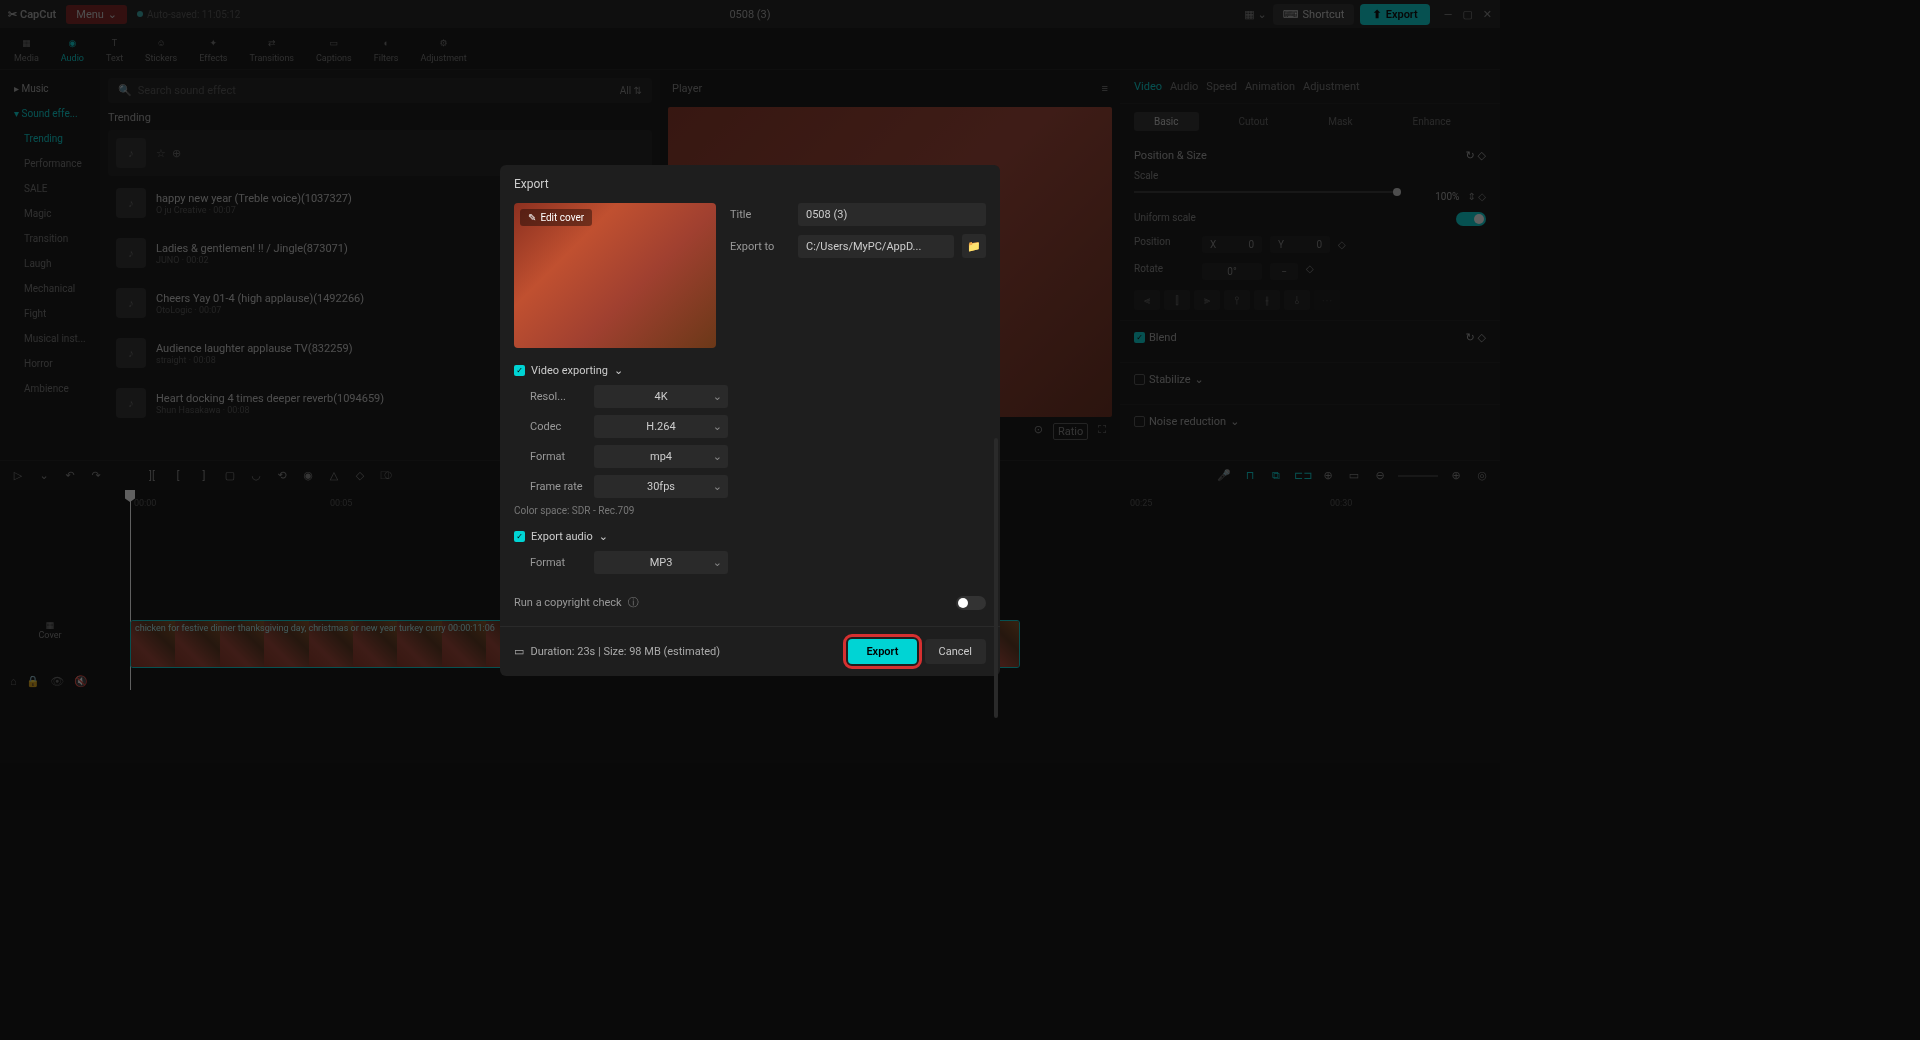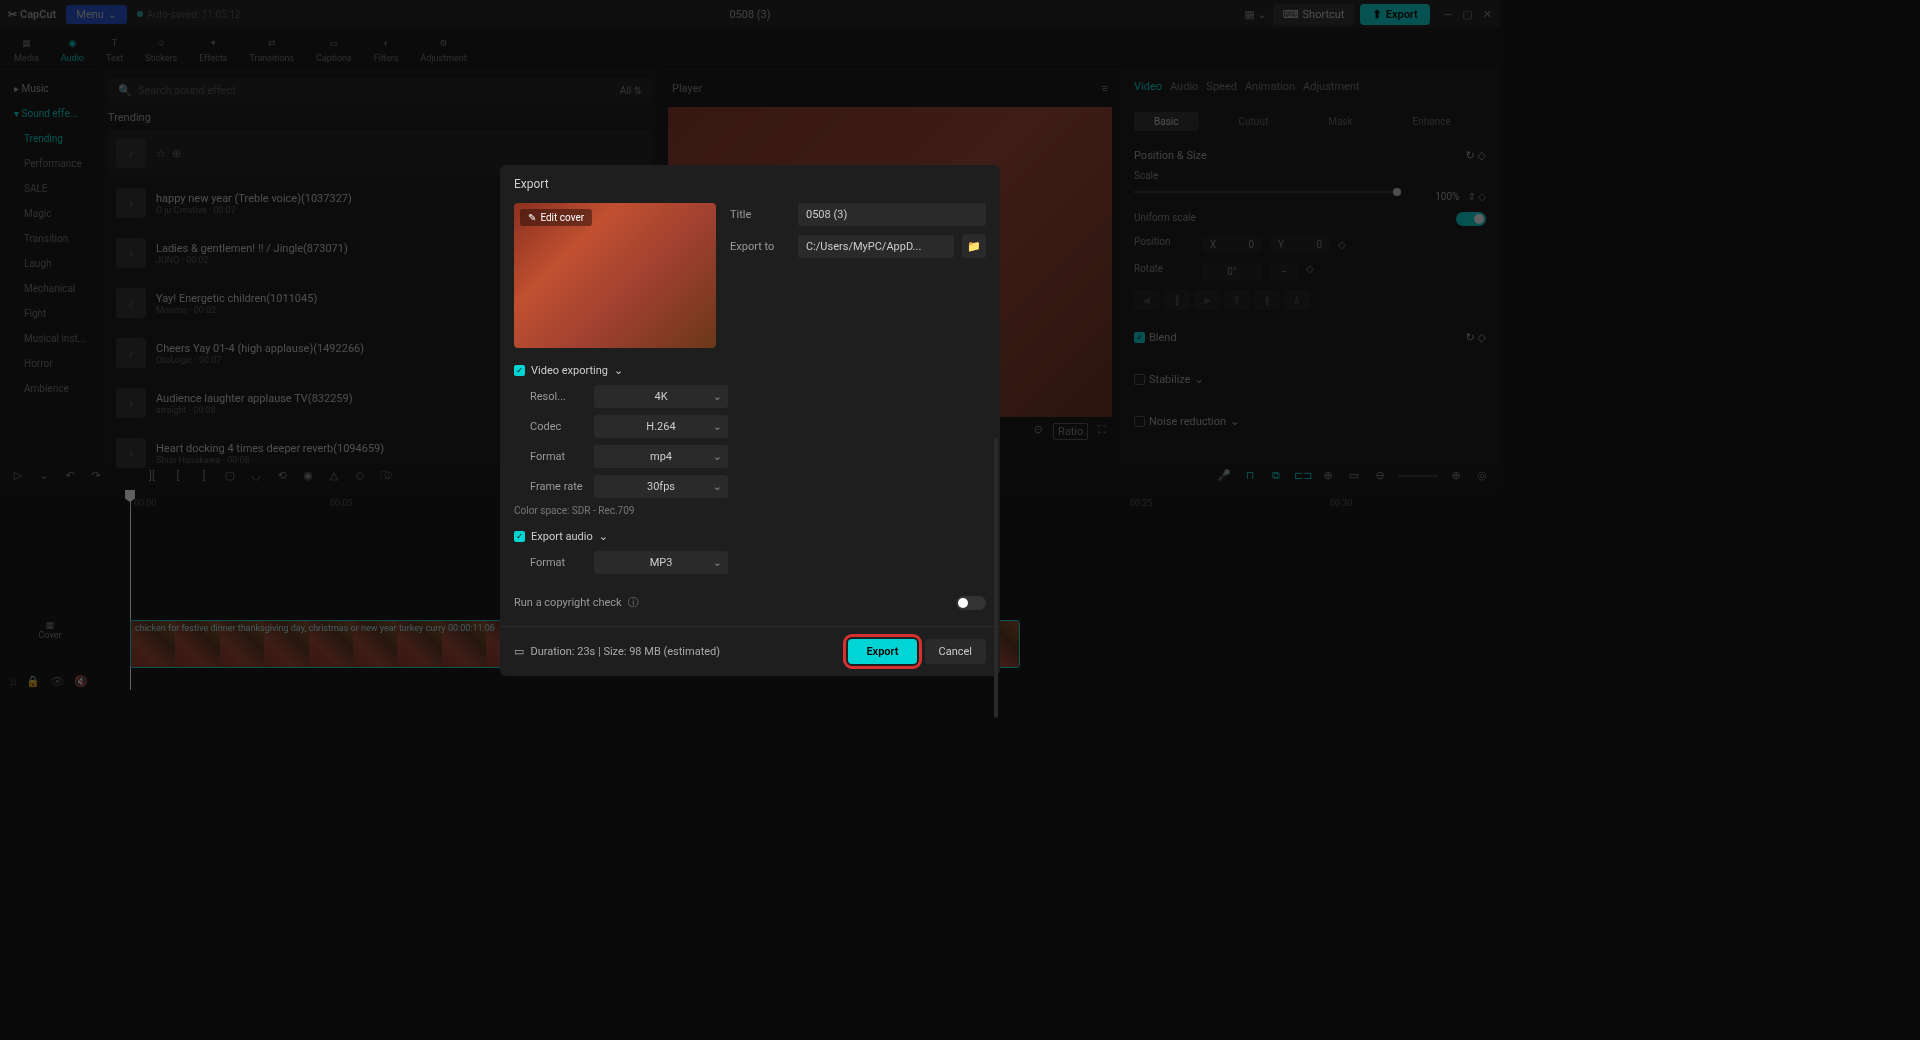--- a/index.html
+++ b/index.html
@@ -1,19 +1,19 @@
 <!DOCTYPE html>
 <html><head>
 <meta charset="utf-8">
 <style>
 *{margin:0;padding:0;box-sizing:border-box;font-family:-apple-system,BlinkMacSystemFont,"Segoe UI",Roboto,sans-serif}
 body{background:#0a0a0a;color:#888;font-size:11px;width:1500px;height:812px;overflow:hidden;position:relative}
 .topbar{height:28px;background:#1a1a1a;display:flex;align-items:center;padding:0 8px;gap:10px}
 .logo{color:#aaa;font-size:11px;font-weight:600}
-.menu-btn{background:#1d4ed8;color:#ccc;padding:3px 10px;border-radius:3px;display:flex;align-items:flex-end;gap:4px}
+.menu-btn{background:#7f1d1d;color:#ccc;padding:3px 10px;border-radius:3px;display:flex;align-items:flex-end;gap:4px}
 .autosave{color:#555;font-size:10px;display:flex;align-items:center;gap:4px}
 .autosave-dot{width:6px;height:6px;border-radius:50%;background:#3aa}
 .title-center{position:absolute;left:50%;transform:translateX(-50%);color:#aaa}
 .top-right{margin-left:auto;display:flex;gap:6px;align-items:center}
 .shortcut-btn{background:#2a2a2a;color:#ccc;padding:4px 10px;border-radius:4px;display:flex;gap:4px;align-items:center}
 .export-btn{background:#00d4d4;color:#000;padding:4px 12px;border-radius:4px;font-weight:600;display:flex;gap:4px;align-items:center}
 .win-btns{display:flex;gap:10px;color:#888;margin-left:8px}
 .toolbar{height:42px;background:#0f0f0f;display:flex;align-items:center;padding:0 14px;gap:22px;border-bottom:1px solid #1a1a1a}
 .tool-item{display:flex;flex-direction:column;align-items:center;gap:2px;color:#777;font-size:9px}
 .tool-item.active{color:#00d4d4}
@@ -209,27 +209,20 @@
           <div class="sound-item">
             <div class="sound-icon">♪</div>
     <div class="sound-info">
               <div class="sound-name">Ladies &amp; gentlemen! !! / Jingle(873071)</div>
     <div class="sound-meta">JUNO · 00:02</div>
             </div>
     </div>
           <div class="sound-item">
             <div class="sound-icon">♪</div>
     <div class="sound-info">
-              <div class="sound-name">Yay! Energetic children(1011045)</div>
-    <div class="sound-meta">Monmo · 00:02</div>
-            </div>
-    </div>
-          <div class="sound-item">
-            <div class="sound-icon">♪</div>
-    <div class="sound-info">
               <div class="sound-name">Cheers Yay 01-4 (high applause)(1492266)</div>
     <div class="sound-meta">OtoLogic · 00:07</div>
             </div>
     </div>
           <div class="sound-item">
             <div class="sound-icon">♪</div>
     <div class="sound-info">
               <div class="sound-name">Audience laughter applause TV(832259)</div>
     <div class="sound-meta">straight · 00:08</div>
             </div>

